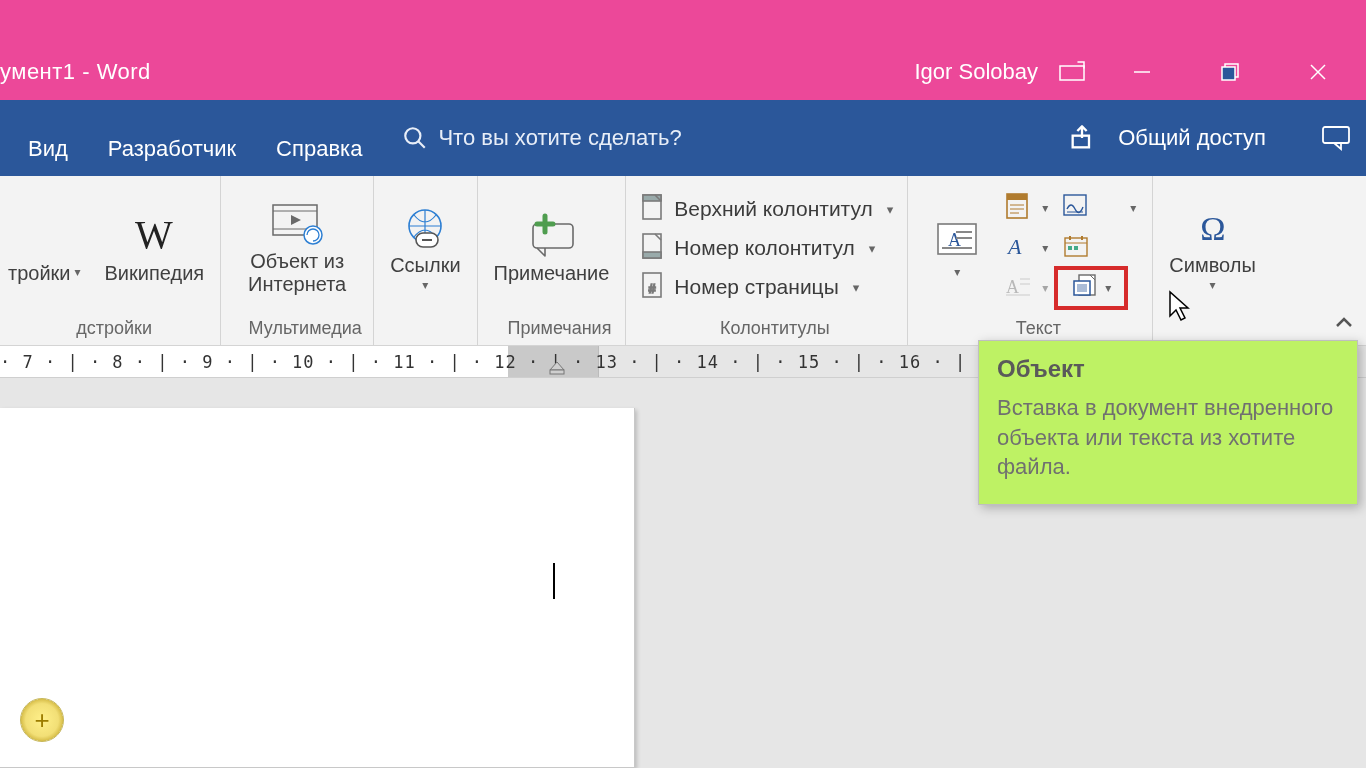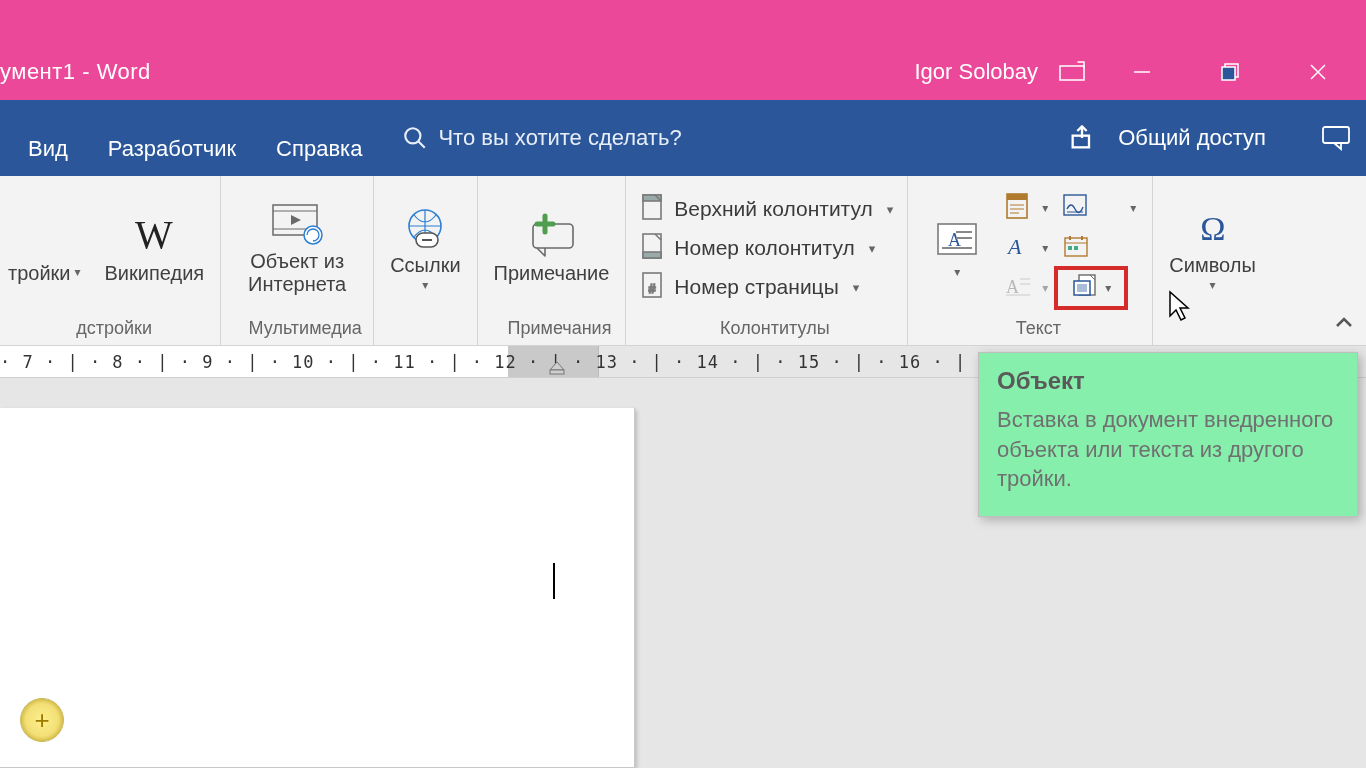--- a/index.html
+++ b/index.html
@@ -151,23 +151,23 @@
     width:44px; height:44px; border-radius:50%;
     background:radial-gradient(circle at 50% 50%, #fff08a 0%, #f2df76 55%, #d8bf4b 70%, #e6e6e6 71%);
     border:1px solid #c7b758;
     display:flex; align-items:center; justify-content:center;
     color:#9c7c00; font-size:26px; font-weight:300;
   }
 
   
   .tooltip {
     position:absolute;
-    left:978px; top:352px;
+    left:978px; top:340px;
     width:380px;
-    background:#86efac;
+    background:#bef264;
     border:1px solid #bfbfbf;
     box-shadow:3px 3px 10px rgba(0,0,0,.25);
     padding:14px 18px 22px 18px;
   }
   .tooltip .tt-title { font-size:24px; color:#5a5a5a; font-weight:600; margin-bottom:10px;}
   .tooltip .tt-body { font-size:22px; color:#707070; line-height:1.35;}
 
   
   .cursor-pointer {
     position:absolute;
@@ -474,18 +474,18 @@
     <div class="text-cursor"></div>
   </div>
 
   <div class="fab">
     <span>+</span>
   </div>
 </div>
 
 <div class="tooltip">
   <div class="tt-title">Объект</div>
-  <div class="tt-body">Вставка в документ внедренного объекта или текста из другого тройки.</div>
+  <div class="tt-body">Вставка в документ внедренного объекта или текста из хотите файла.</div>
 </div>
 
 <svg class="cursor-pointer" width="26" height="34" viewBox="0 0 26 34">
   <polygon points="2,2 2,26 8,20 13,30 17,28 12,18 20,18" fill="#fff" stroke="#000" stroke-width="1.5"></polygon>
 </svg>
 
 </body></html>

